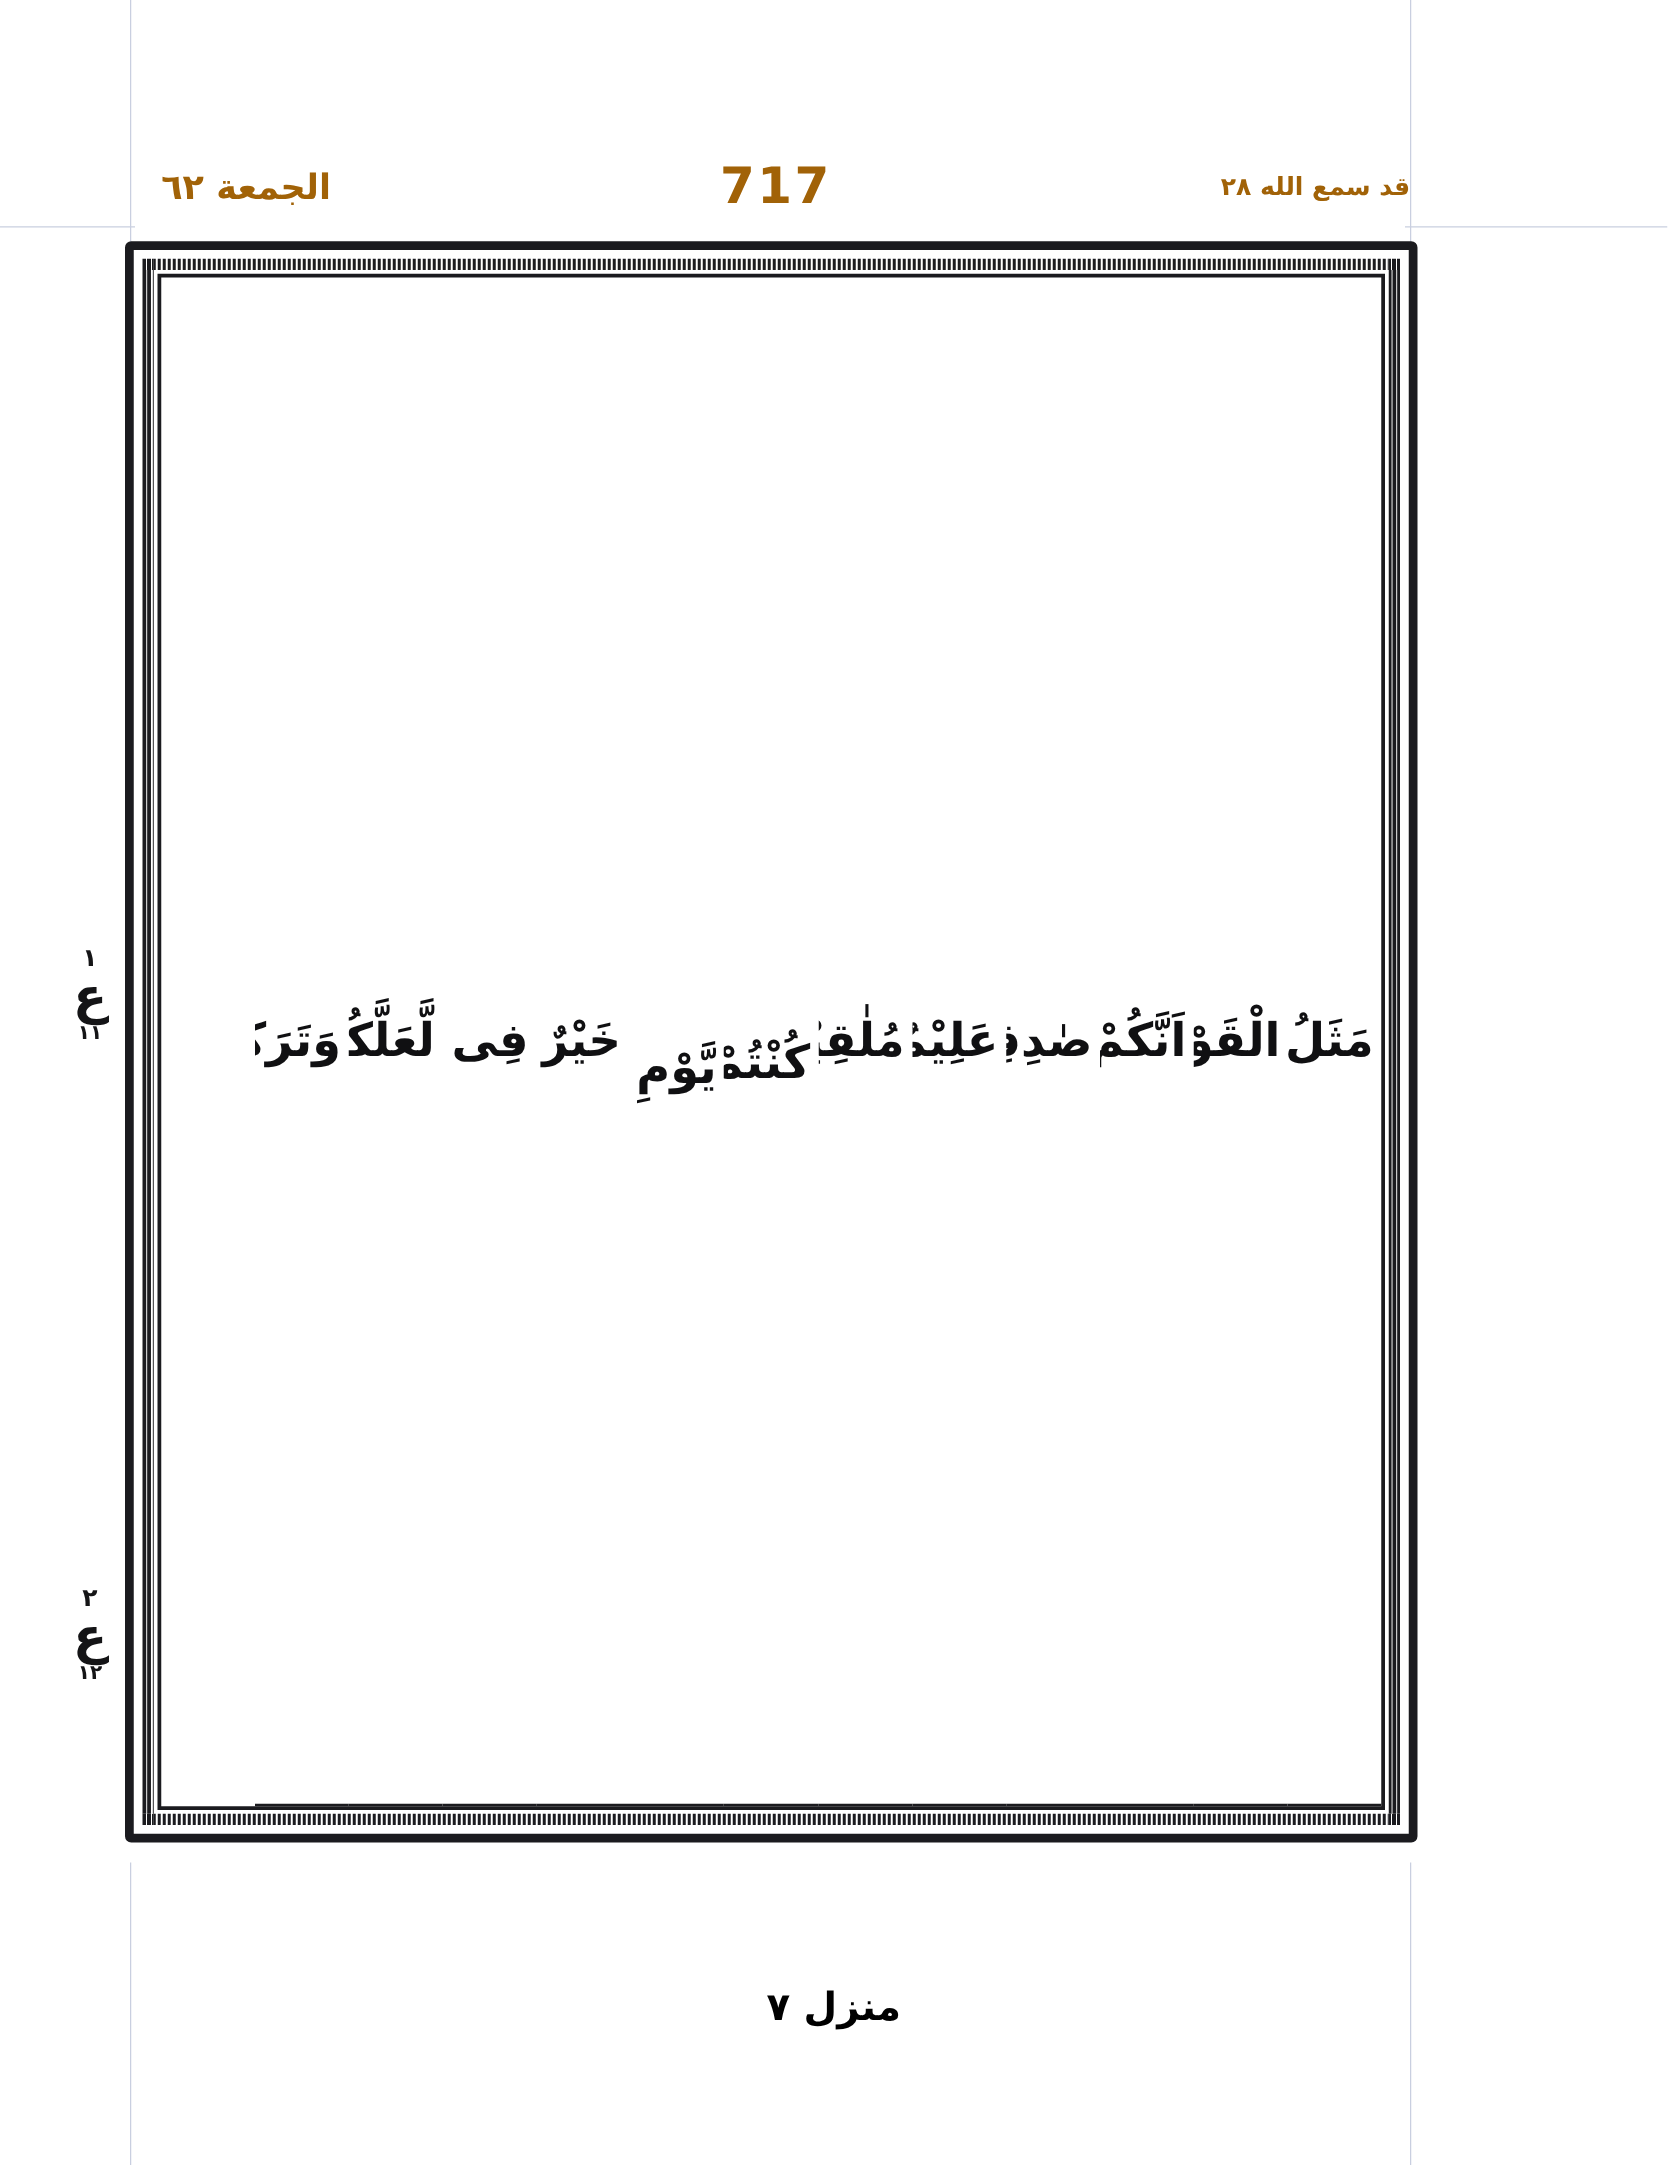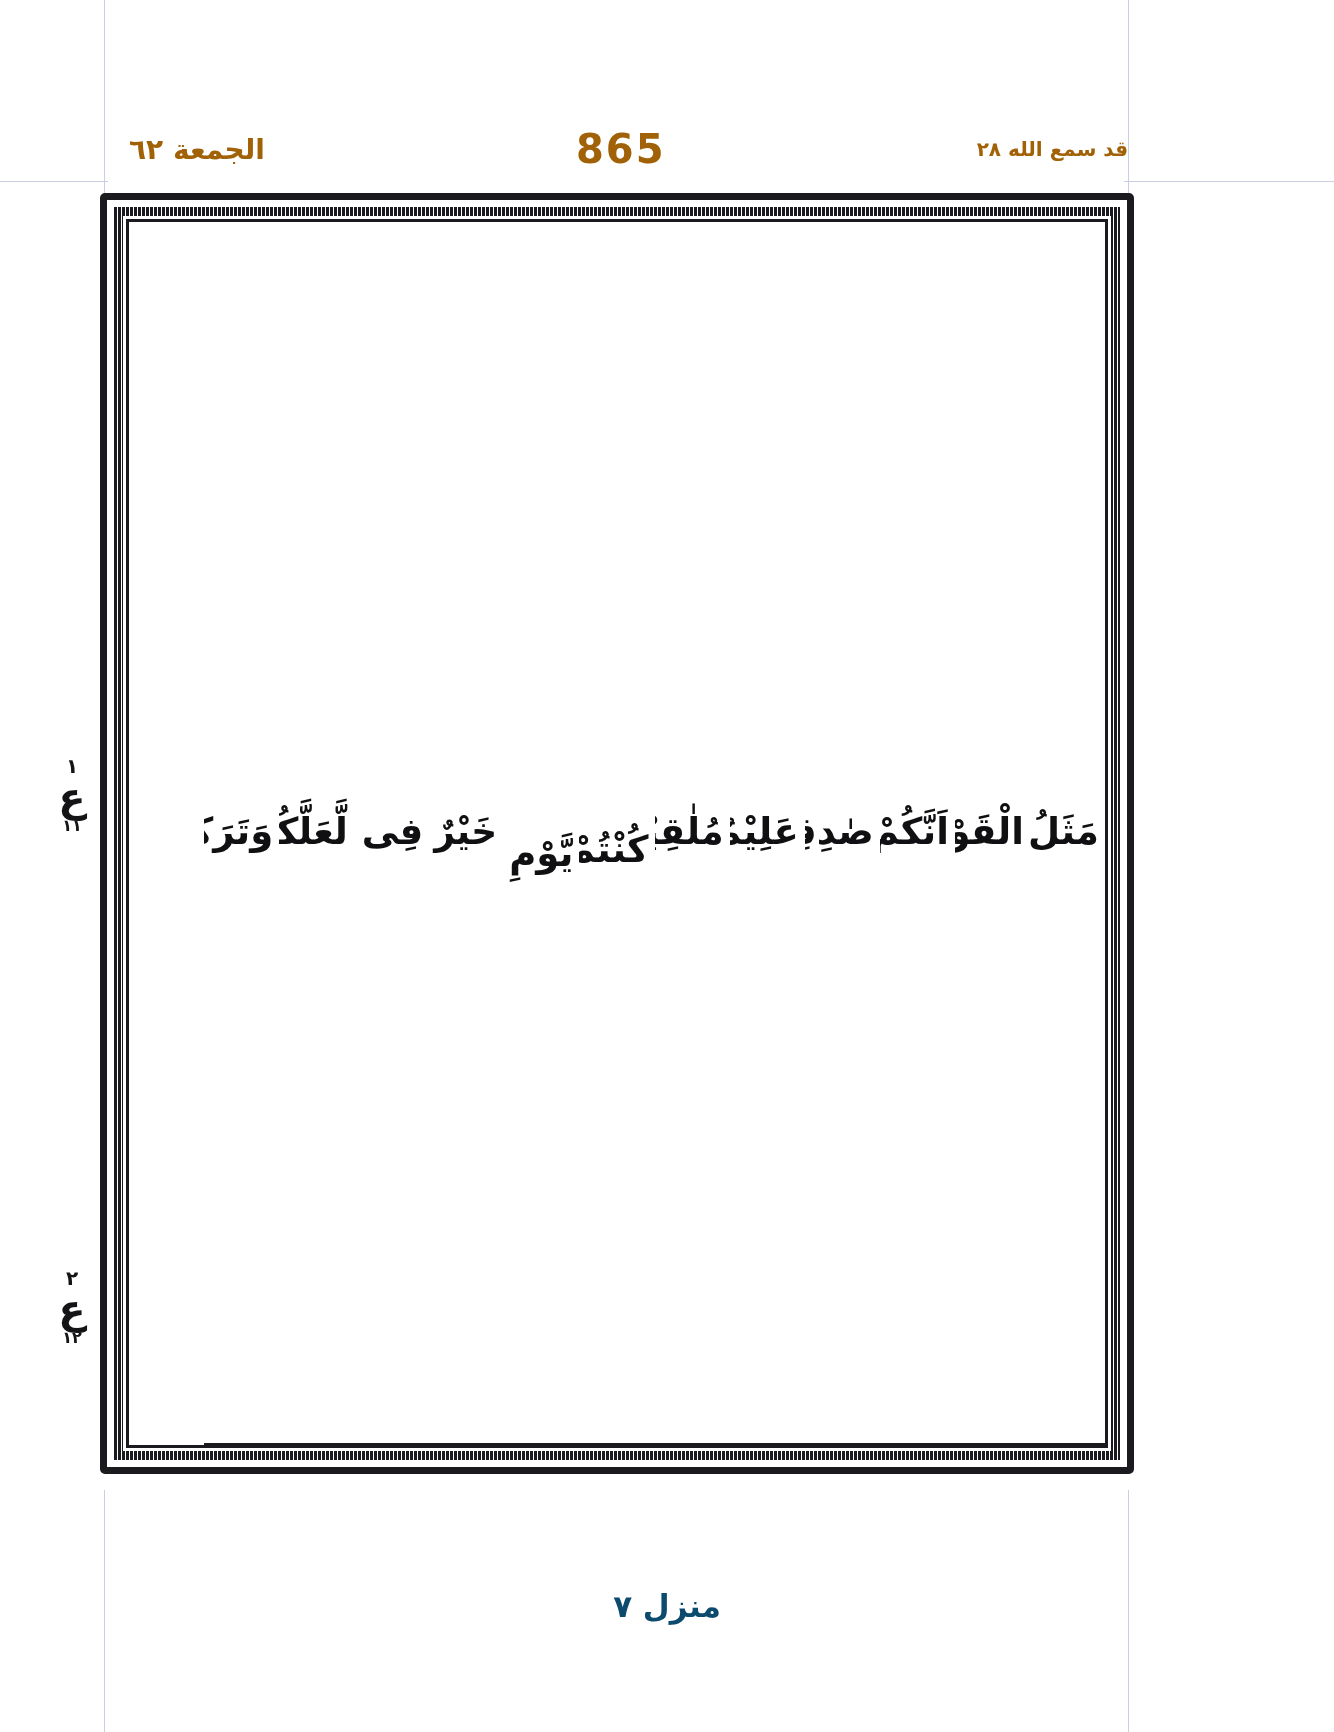--- a/index.html
+++ b/index.html
@@ -151,38 +151,38 @@
     position: absolute;
     top: 1588px;
     left: 0;
     width: 1334px;
     text-align: center;
   }
   .footer-text {
     font-family: "DejaVu Sans", "Liberation Sans", sans-serif;
     font-size: 31px;
     font-weight: 700;
-    color: #0c4a6e;
+    color: #000000;
     direction: rtl;
     display: inline-block;
   }
 </style>
 </head>
 <body>
 
 <div class="guide guide-v-left"></div>
 <div class="guide guide-v-right"></div>
 <div class="guide guide-h-top"></div>
 <div class="guide guide-h-top2"></div>
 <div class="guide guide-v-botl"></div>
 <div class="guide guide-v-botr"></div>
 
 <div class="page-header">
   <div class="header-item header-juz">قد سمع الله ٢٨</div>
-  <div class="header-item header-page">865</div>
+  <div class="header-item header-page">717</div>
   <div class="header-item header-surah">الجمعة ٦٢</div>
 </div>
 
 <div class="quran-frame">
   <div class="frame-ornament"></div>
   <div class="frame-inner">
     <div class="text-body" id="text-body">
 
     <div class="quran-line">
           <div class="line-text stretch" style="transform: scaleX(1);">مَثَلُ الْقَوْمِ الَّذِيْنَ كَذَّبُوْا بِاٰيٰتِ اللّٰهِ ؕ وَاللّٰهُ لَا يَهْدِى</div>

